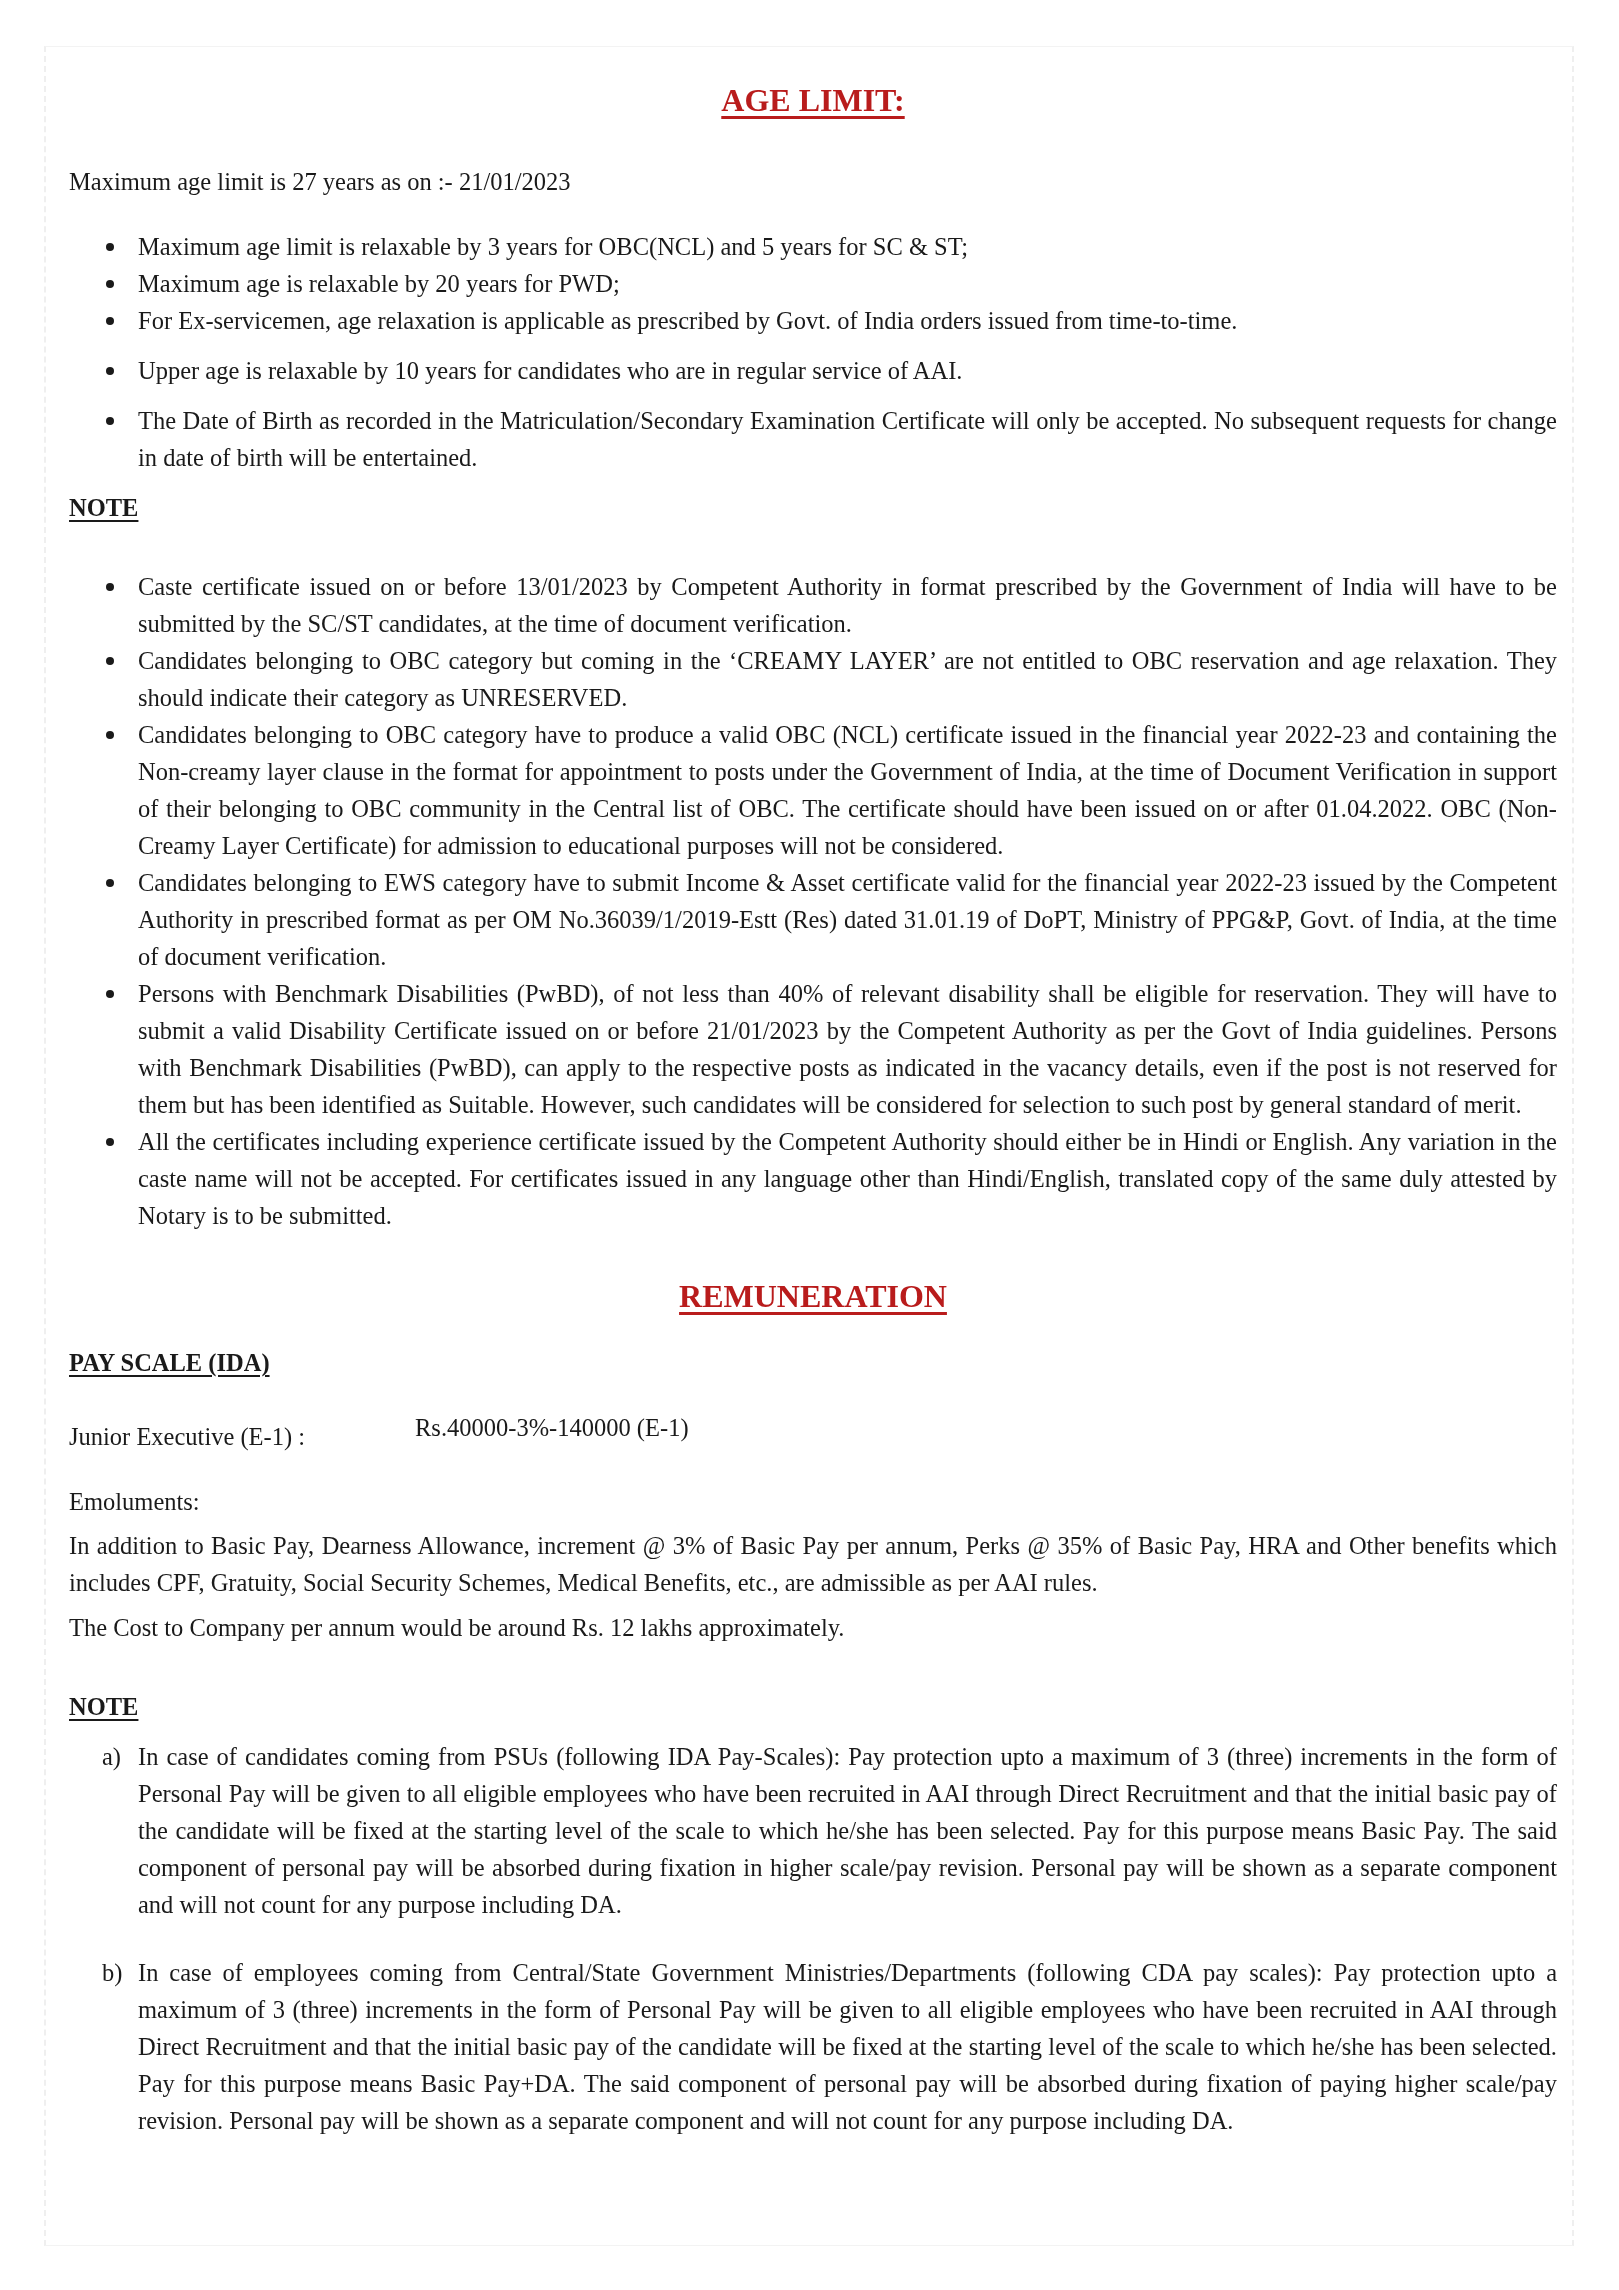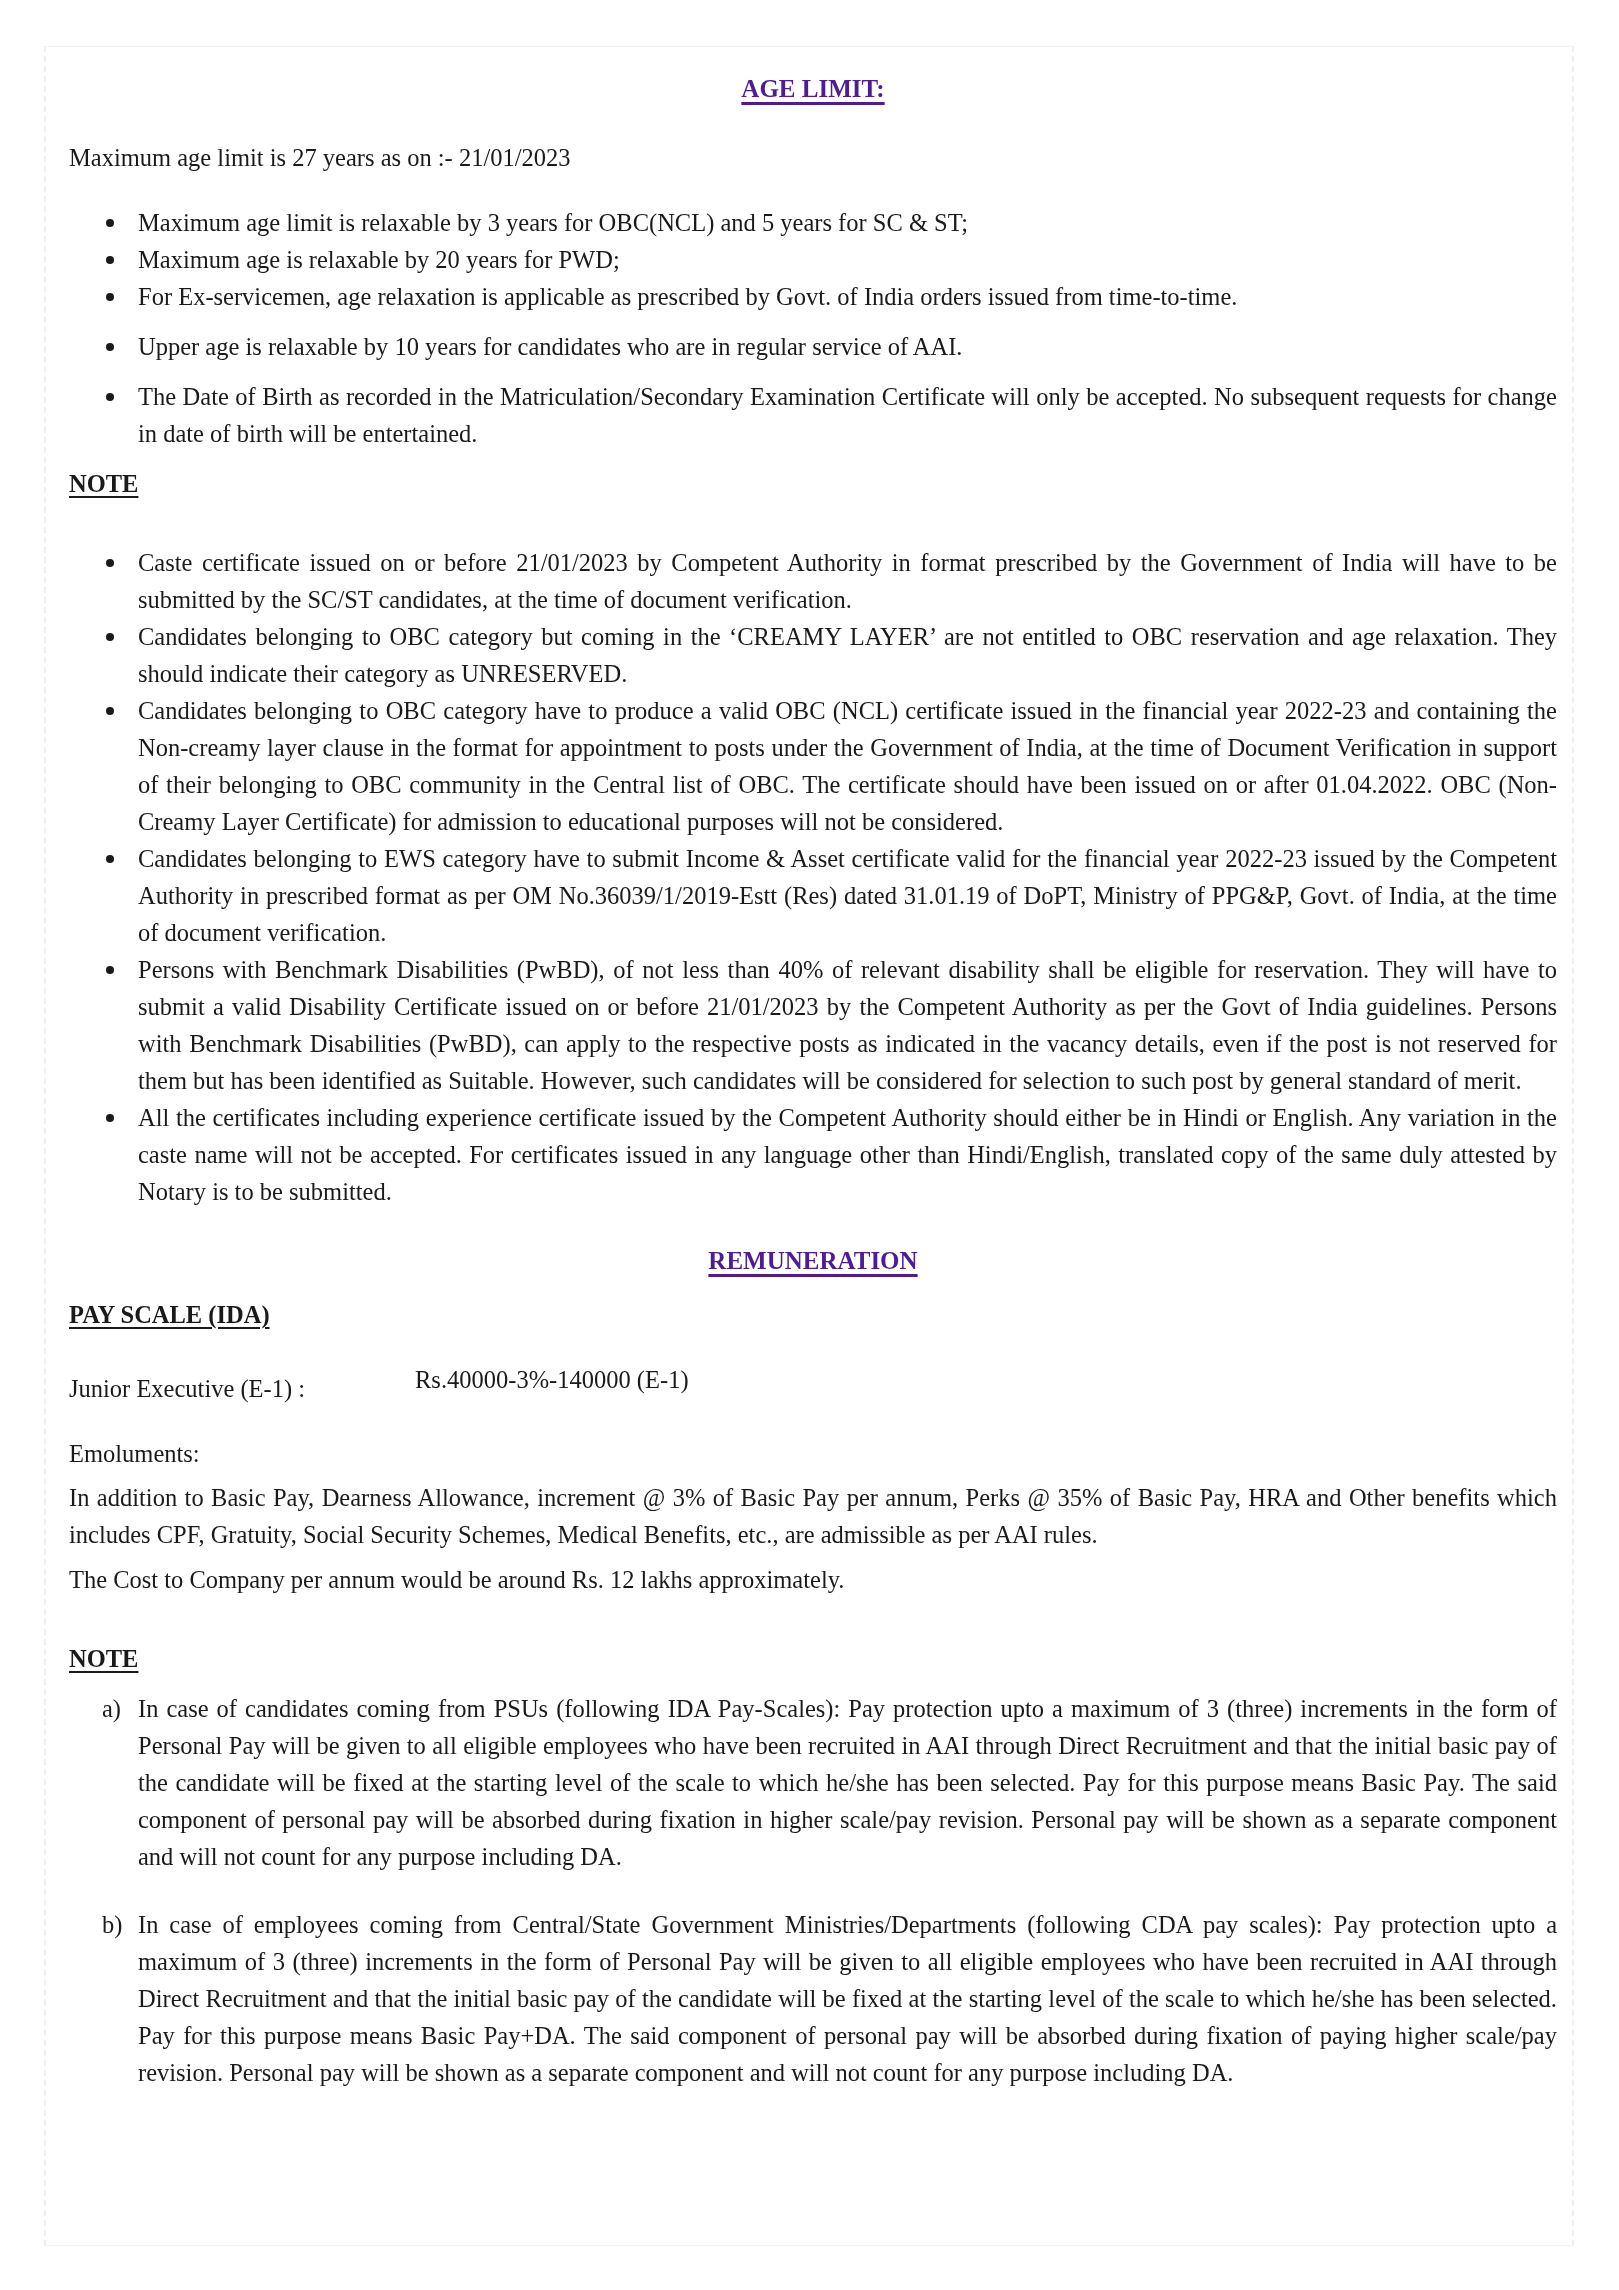--- a/index.html
+++ b/index.html
@@ -12,24 +12,24 @@
     position: absolute; left: 44px; top: 46px; width: 1530px; height: 2200px;
     border-top: 1.8px solid #f3f3f3; border-bottom: 1.8px solid #f3f3f3;
     border-left: 2.8px dashed #efefef; border-right: 2.8px dashed #efefef;
     box-sizing: border-box;
   }
   .content {
     position: absolute; left: 69px; top: 66px; width: 1488px;
     font-size: 24.5px; line-height: 37px;
   }
   .section-title {
-    text-align: center; color: #4c1d95; font-weight: bold;
+    text-align: center; color: #b91c1c; font-weight: bold;
     text-decoration: underline; text-decoration-thickness: 2.8px;
-    text-underline-offset: 4.6px; font-size: 25px; line-height: 37px;
-    margin: 4px;
+    text-underline-offset: 4.6px; font-size: 32px; line-height: 37px;
+    margin: 16px;
   }
   .plain { margin: 0; }
   ul.bullets { list-style: none; margin: 0; padding: 0; }
   ul.bullets li {
     position: relative; padding-left: 69px; text-align: justify;
   }
   ul.bullets li .dot {
     position: absolute; left: 37px; top: 14.8px; width: 8.3px; height: 8.3px;
     border-radius: 50%; background: #1a1a1a;
   }
@@ -65,21 +65,21 @@
     <li><span class="dot"></span><span>For Ex-servicemen, age relaxation is applicable as prescribed by Govt. of India orders issued from time-to-time.</span></li>
     <li style="margin-top:13px"><span class="dot"></span><span>Upper age is relaxable by 10 years for candidates who are in regular service of AAI.</span></li>
     <li style="margin-top:13px"><span class="dot"></span><span>The Date of Birth as recorded in the Matriculation/Secondary Examination Certificate will only be accepted.  No subsequent requests for change in date of birth will be entertained.</span></li>
   </ul>
 
   <div class="gap-s"></div>
   <p class="note-head">NOTE</p>
   <div class="gap-l"></div>
 
   <ul class="bullets">
-    <li><span class="dot"></span><span>Caste certificate issued on or before 21/01/2023 by Competent Authority in format prescribed by the Government of India will have to be submitted by the SC/ST candidates, at the time of document verification.</span></li>
+    <li><span class="dot"></span><span>Caste certificate issued on or before 13/01/2023 by Competent Authority in format prescribed by the Government of India will have to be submitted by the SC/ST candidates, at the time of document verification.</span></li>
     <li><span class="dot"></span><span>Candidates belonging to OBC category but coming in the ‘CREAMY LAYER’ are not entitled to OBC reservation and age relaxation. They should indicate their category as UNRESERVED.</span></li>
     <li><span class="dot"></span><span>Candidates belonging to OBC category have to produce a valid OBC (NCL) certificate issued in the financial year 2022-23 and containing the Non-creamy layer clause in the format for appointment to posts under the Government of India, at the time of Document Verification in support of their belonging to OBC community in the Central list of OBC.  The certificate should have been issued on or after 01.04.2022.  OBC (Non-Creamy Layer Certificate) for admission to educational purposes will not be considered.</span></li>
     <li><span class="dot"></span><span>Candidates belonging to EWS category have to submit Income &amp; Asset certificate valid for the financial year 2022-23 issued by the Competent Authority in prescribed format as per OM No.36039/1/2019-Estt (Res) dated 31.01.19 of DoPT, Ministry of PPG&amp;P, Govt. of India, at the time of document verification.</span></li>
     <li><span class="dot"></span><span>Persons with Benchmark Disabilities (PwBD), of not less than 40% of relevant disability shall be eligible for reservation. They will have to submit a valid Disability Certificate issued on or before 21/01/2023 by the Competent Authority as per the Govt of India guidelines. Persons with Benchmark Disabilities (PwBD), can apply to the respective posts as indicated in the vacancy details, even if the post is not reserved for them but has been identified as Suitable. However, such candidates will be considered for selection to such post by general standard of merit.</span></li>
     <li><span class="dot"></span><span>All the certificates including experience certificate issued by the Competent Authority should either be in Hindi or English. Any variation in the caste name will not be accepted. For certificates issued in any language other than Hindi/English, translated copy of the same duly attested by Notary is to be submitted.</span></li>
   </ul>
 
   <div class="gap-m"></div>
   <h2 class="section-title">REMUNERATION</h2>
   <div class="gap-s"></div>

